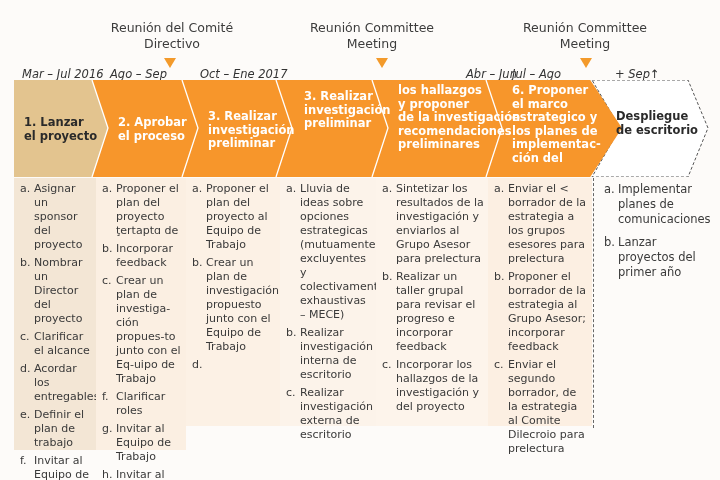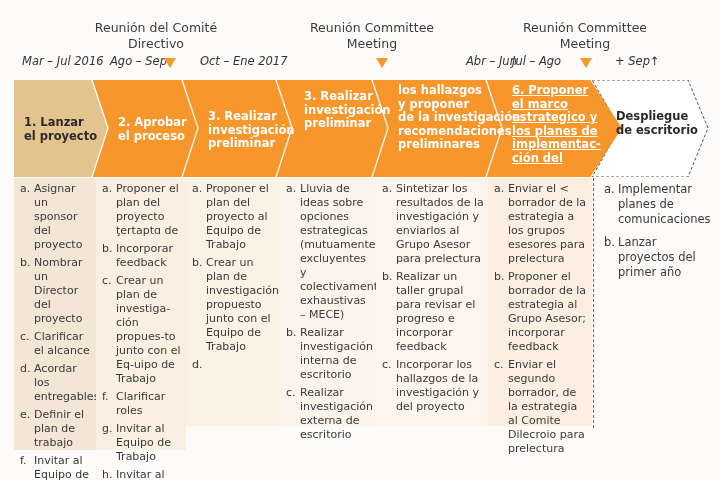--- a/index.html
+++ b/index.html
@@ -7,21 +7,21 @@
     width:720px; height:480px; overflow:hidden;
     background:#fdfbf9;
     font-family:"DejaVu Sans", sans-serif;
     position:relative; color:#333;
   }
   .meeting {
     position:absolute; top:20px; text-align:center;
     font-size:12.5px; color:#3c3c3c; line-height:16px; width:160px;
   }
   .period {
-    position:absolute; top:54px; font-size:11.5px; font-style:italic; color:#333;
+    position:absolute; top:67px; font-size:11.5px; font-style:italic; color:#333;
     white-space:nowrap;
   }
   .marker {
     position:absolute; top:58px; width:0; height:0;
     border-left:6px solid transparent; border-right:6px solid transparent;
     border-top:10px solid #f39a2b;
   }
   .chev-row { position:absolute; left:0; top:80px; width:720px; height:97px; }
   .chev-row svg { position:absolute; left:0; top:0; }
   .chev-label {
@@ -41,21 +41,21 @@
   .c3 { left:186px; width:94px; height:248px; background:#fcf1e5; }
   .c4 { left:280px; width:96px; height:248px; background:#fcf3ea; }
   .c5 { left:376px; width:112px; height:248px; background:#fdf4eb; }
   .c6 { left:488px; width:104px; height:248px; background:#fcefe2; }
   .c7 { left:596px; width:118px; height:250px; background:transparent; font-size:11.5px; line-height:15px; padding-left:8px;}
   .dashed-left { position:absolute; left:593px; top:178px; width:0; height:250px; border-left:1px dashed #666; }
 </style>
 </head>
 <body>
 
-<div class="meeting" style="left:76px;">
+<div class="meeting" style="left:92px;">
   <div>Reunión del Comité</div>
   <div>Directivo</div>
 </div>
 <div class="meeting" style="left:292px;">
   <div>Reunión Committee</div>
   <div>Meeting</div>
 </div>
 <div class="meeting" style="left:505px;">
   <div>Reunión Committee</div>
   <div>Meeting</div>
@@ -109,21 +109,21 @@
     <div>investigación</div>
     <div>preliminar</div>
   </div>
   <div class="chev-label" style="left:398px; top:4px;">
     <div>los hallazgos</div>
     <div>y proponer</div>
     <div>de la investigación</div>
     <div>recomendaciones</div>
     <div>preliminares</div>
   </div>
-  <div class="chev-label" style="left:512px; top:4px;text-decoration:underline;">
+  <div class="chev-label" style="left:512px; top:4px;">
     <div>6. Proponer</div>
     <div>el marco</div>
     <div>estrategico y</div>
     <div>los planes de</div>
     <div>implementac-</div>
     <div>ción del</div>
   </div>
   <div class="chev-label dark" style="left:616px; top:30px;">
     <div>Despliegue</div>
     <div>de escritorio</div>

